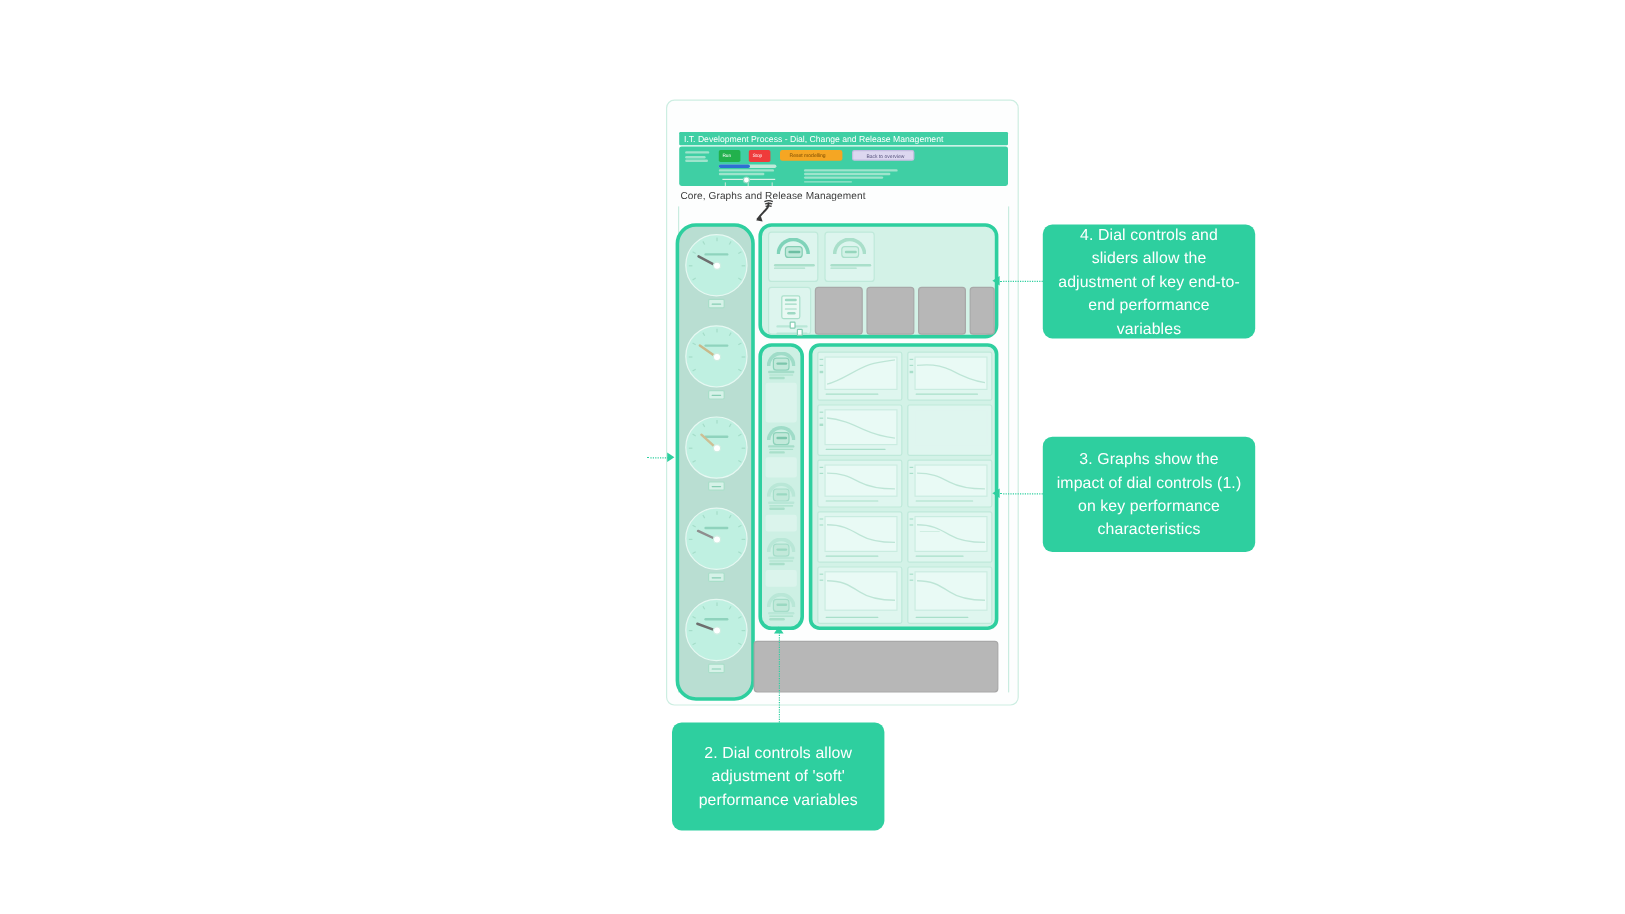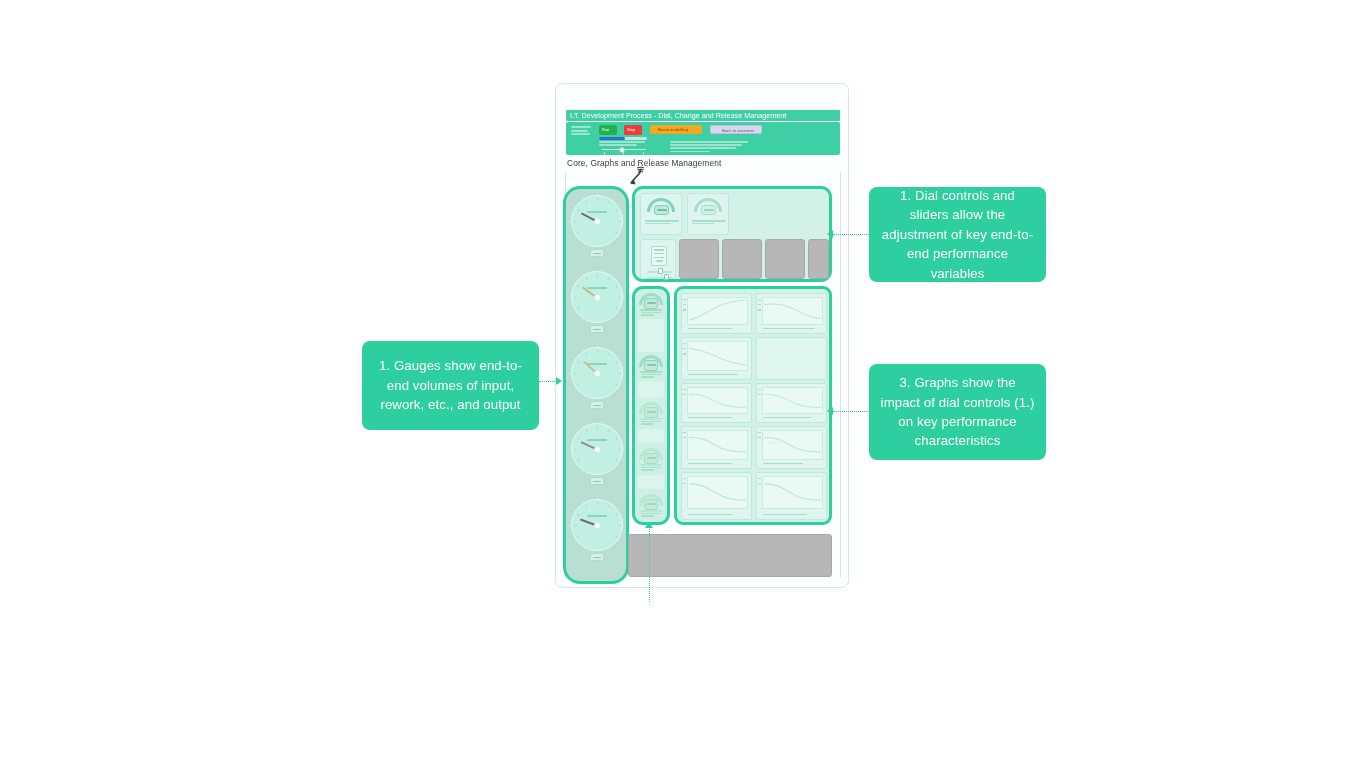--- a/index.html
+++ b/index.html
@@ -669,17 +669,17 @@
 
   <div class="conn-v" style="left:649px;top:527px;height:75px;"></div>
   <div class="arrow-u" style="left:645px;top:522px;"></div>
 
   <div class="conn-h" style="left:833px;top:411px;width:36px;"></div>
   <div class="arrow-l" style="left:827px;top:407px;"></div>
 
   <div class="conn-h" style="left:833px;top:234px;width:36px;"></div>
   <div class="arrow-l" style="left:827px;top:230px;"></div>
 
-  <div class="callout" id="callout-1">1. Gauges show end-to-end volumes of input, rework, etc., and output</div>
+  <div class="callout" id="callout-2">2. Dial controls allow adjustment of 'soft' performance variables</div>
   <div class="callout" id="callout-3">3. Graphs show the impact of dial controls (1.) on key performance characteristics</div>
-  <div class="callout" id="callout-4">1. Dial controls and sliders allow the adjustment of key end-to-end performance variables</div>
+  <div class="callout" id="callout-4">4. Dial controls and sliders allow the adjustment of key end-to-end performance variables</div>
 
 </div>
 
 </body></html>

